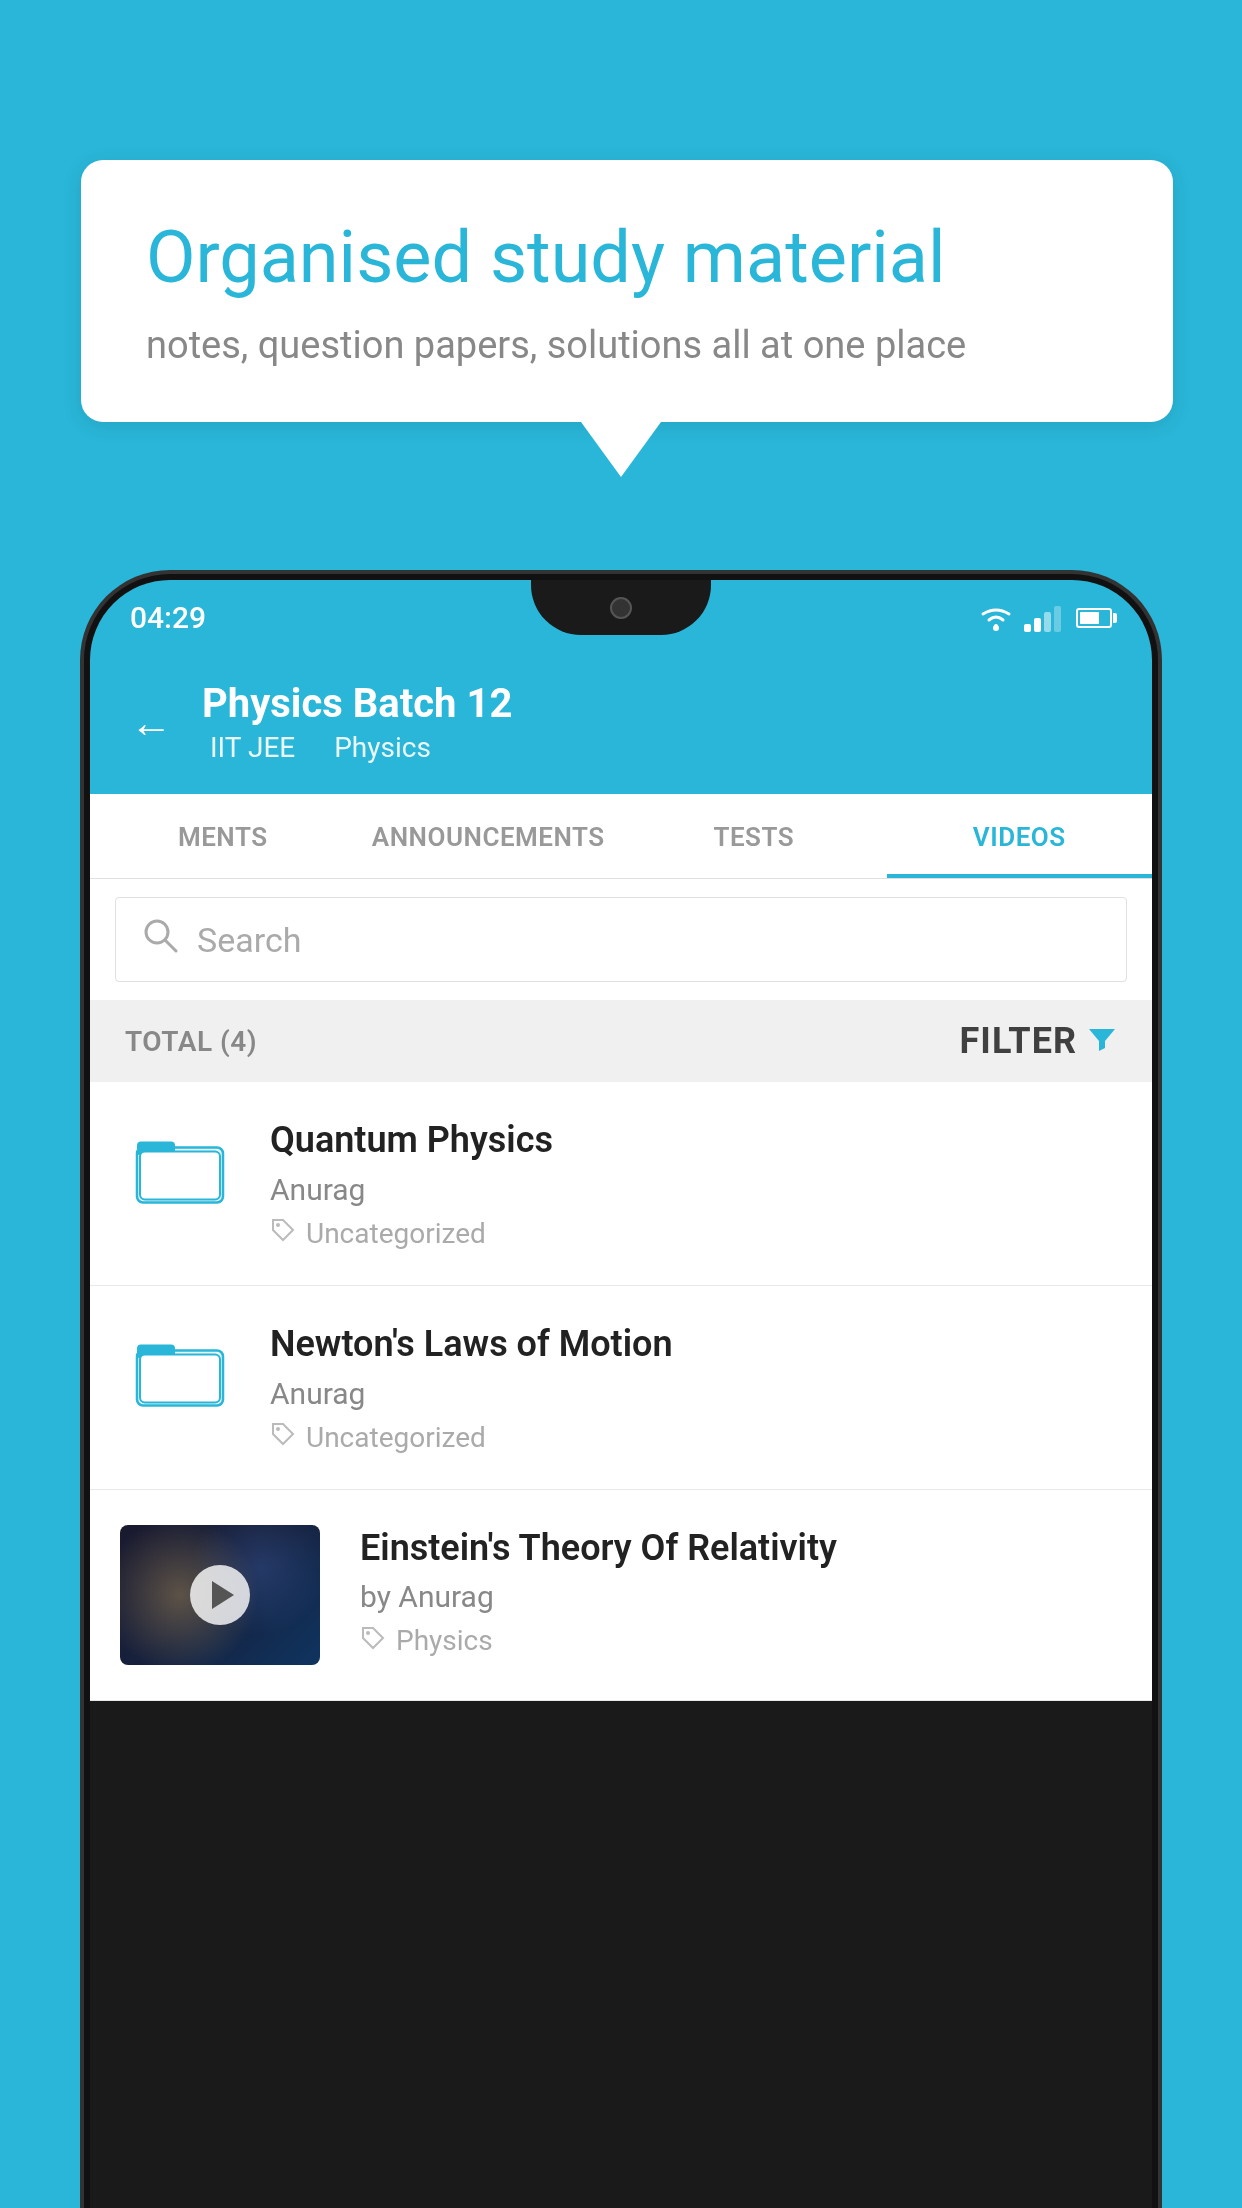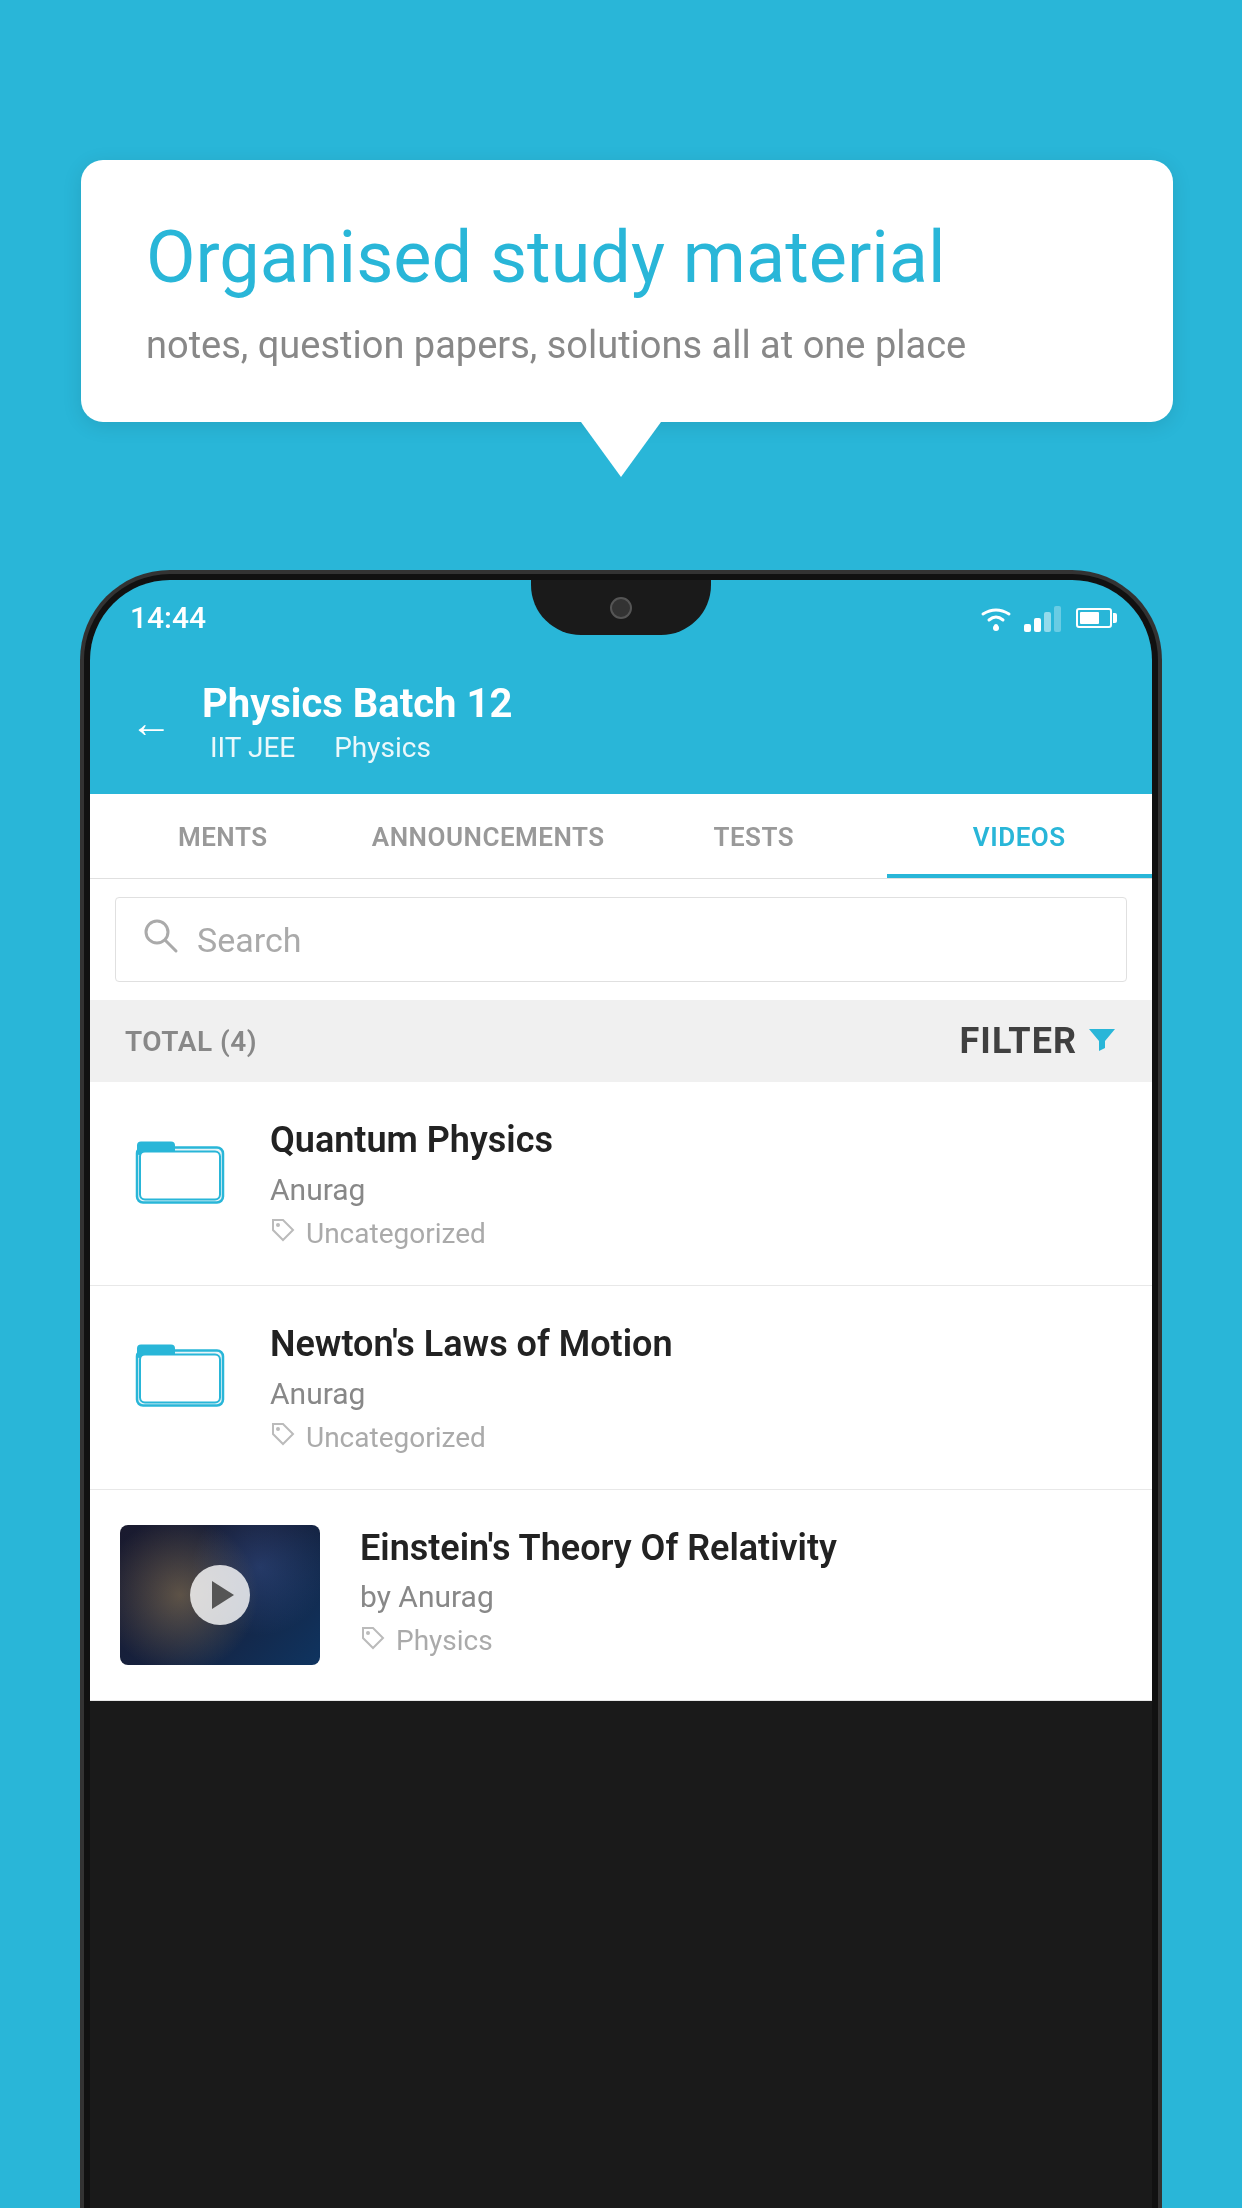--- a/index.html
+++ b/index.html
@@ -395,21 +395,21 @@
   <div class="speech-bubble">
     <div class="speech-bubble-title">Organised study material</div>
     <div class="speech-bubble-subtitle">notes, question papers, solutions all at one place</div>
   </div>
   <div class="speech-bubble-arrow"></div>
 </div>
 
 <div class="phone-frame">
 
   <div class="phone-status-bar">
-    <span class="status-time">14:44</span>
+    <span class="status-time">04:29</span>
     <div class="phone-notch">
       <div class="camera-dot"></div>
     </div>
     <div class="status-icons">
 
       <svg width="36" height="28" viewBox="0 0 36 28" fill="none">
         <path d="M18 22 L18 22" stroke="white" stroke-width="4" stroke-linecap="round"></path>
         <path d="M11 16 Q18 10 25 16" stroke="white" stroke-width="3" fill="none" stroke-linecap="round"></path>
         <path d="M5 10 Q18 2 31 10" stroke="white" stroke-width="3" fill="none" stroke-linecap="round"></path>
         <circle cx="18" cy="24" r="3" fill="white"></circle>

